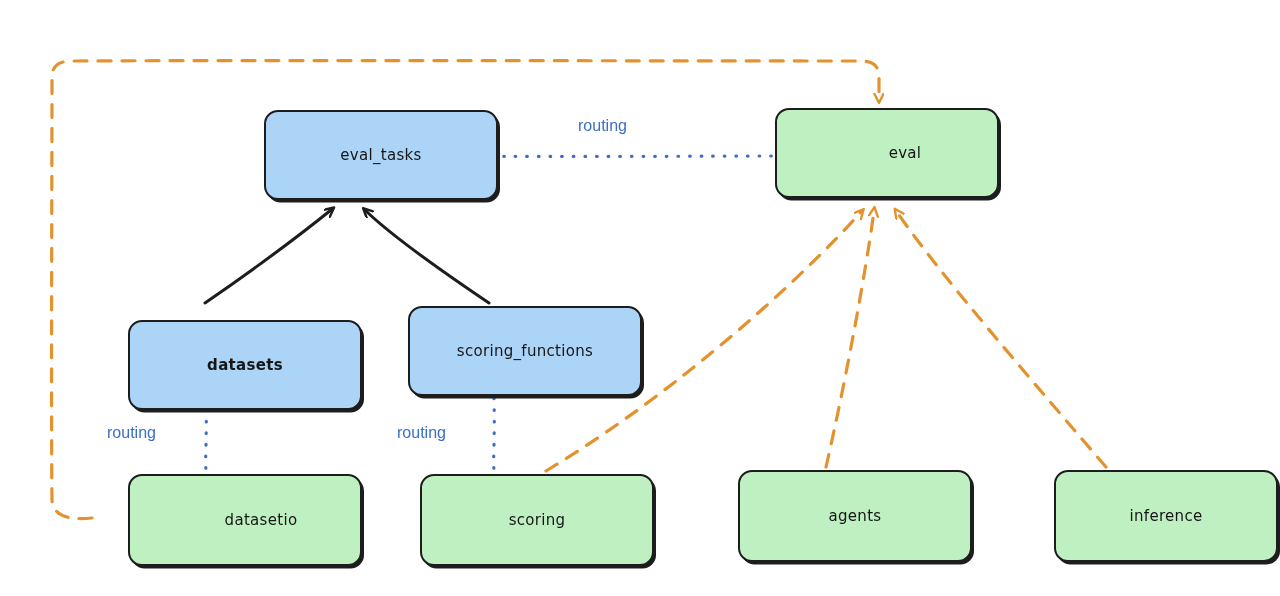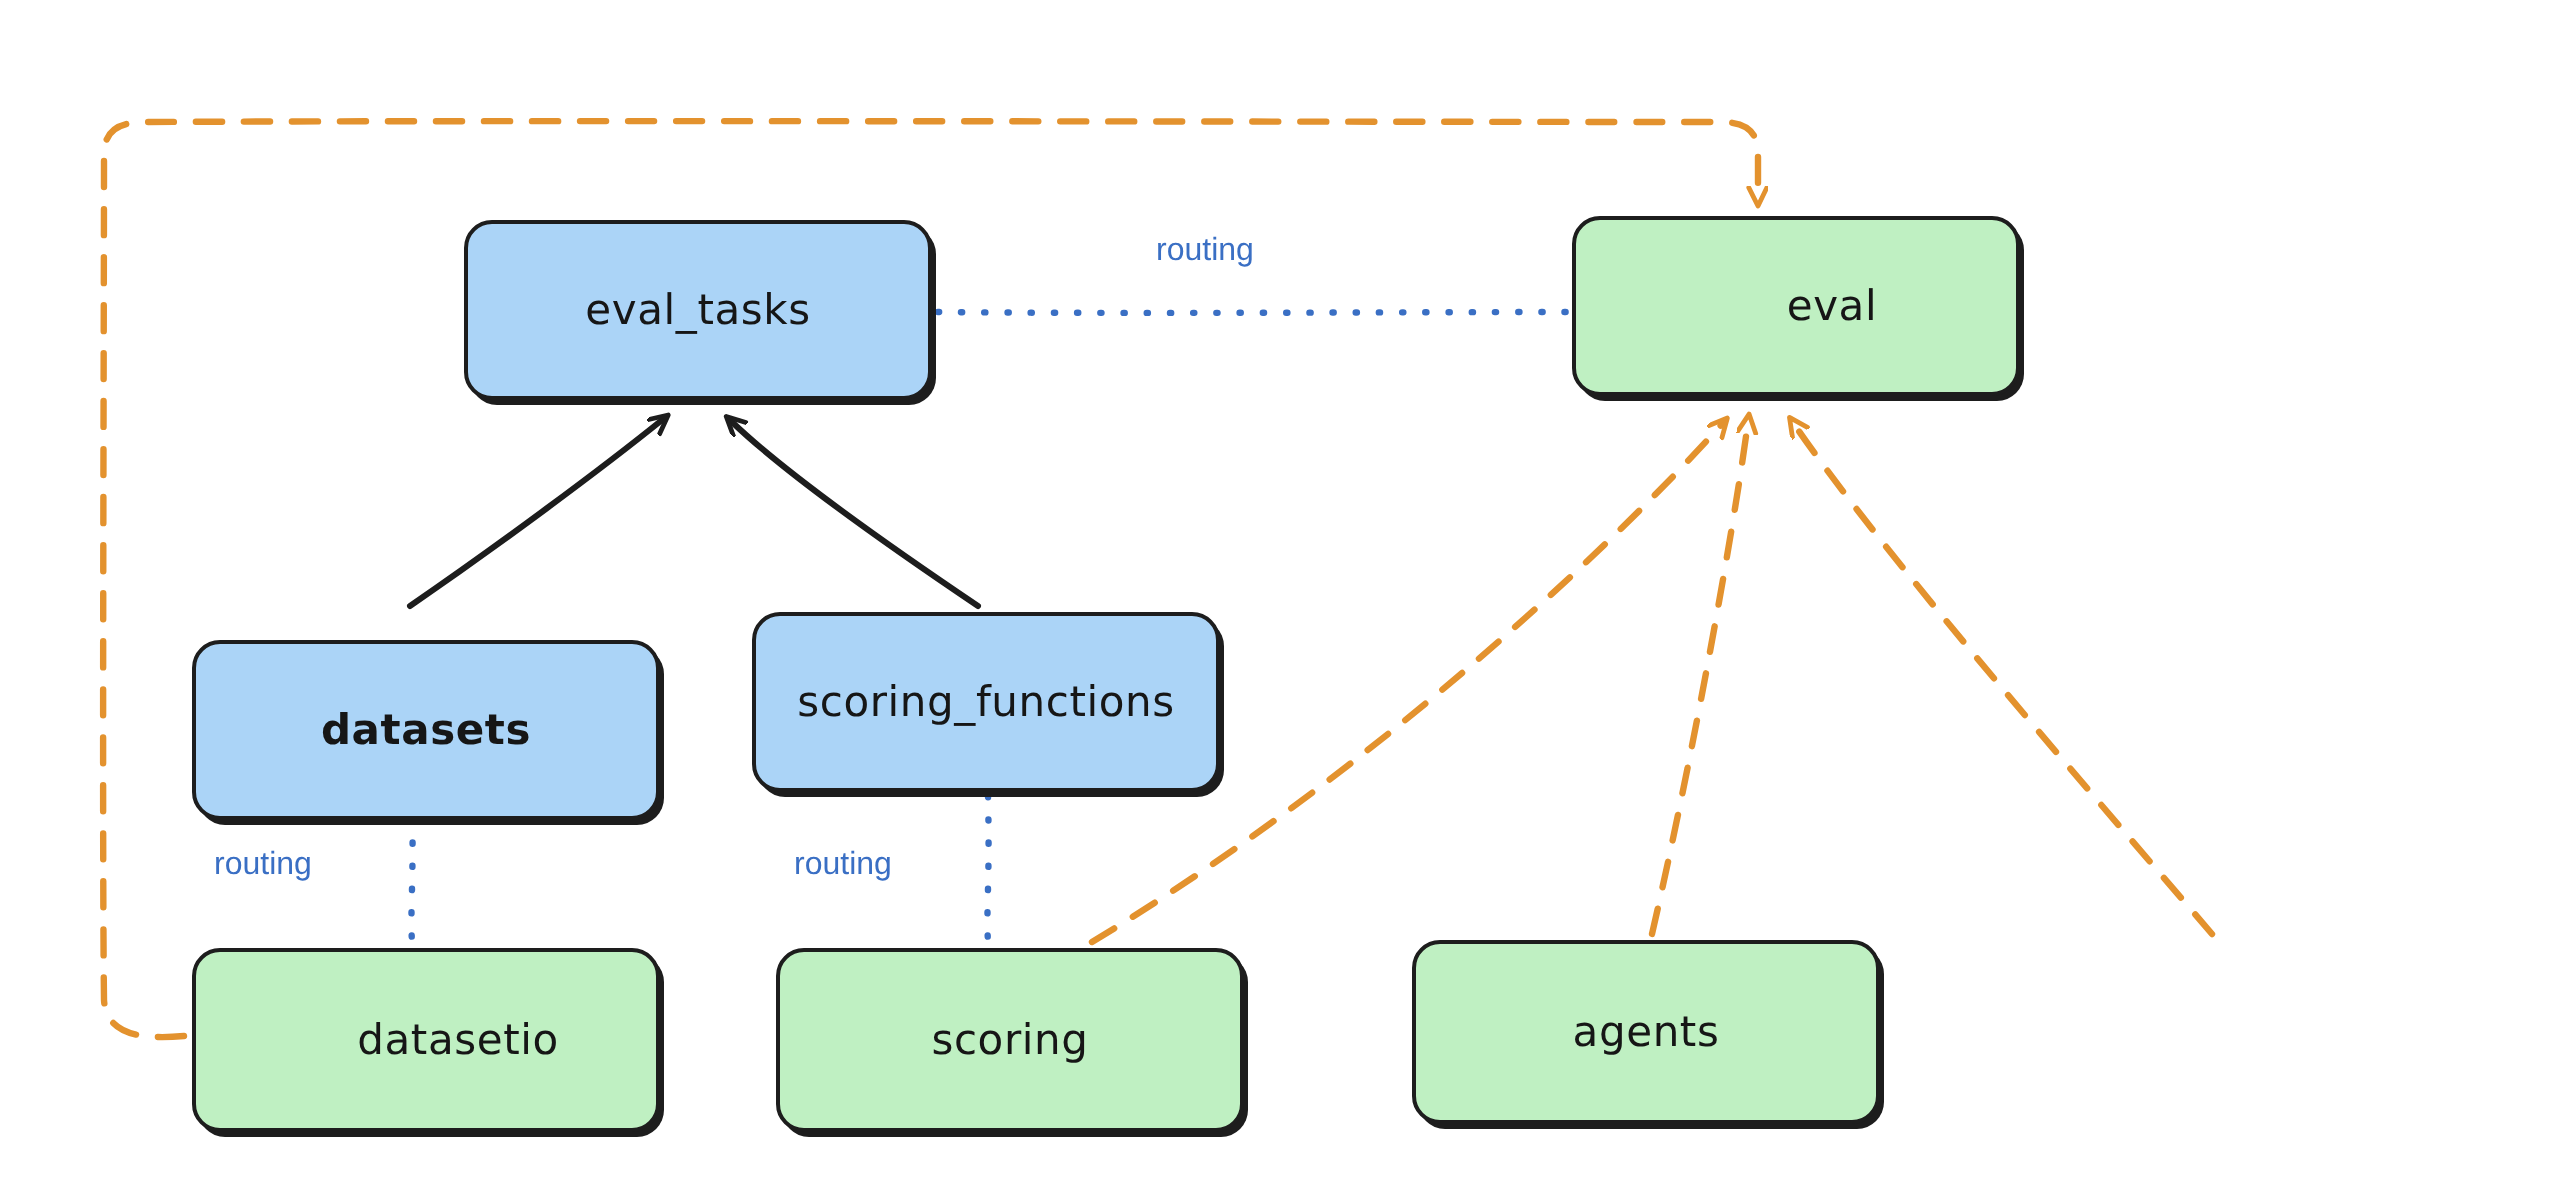--- a/index.html
+++ b/index.html
@@ -29,25 +29,26 @@
   .node {
     position: absolute;
     box-sizing: border-box;
     display: flex;
     align-items: center;
     justify-content: center;
     border: 2.6px solid #1d1d1d;
     border-radius: 14px;
     box-shadow: 2.5px 3px 0 -0.5px #1d1d1d;
     font-family: "DejaVu Sans", sans-serif;
-    font-size: 21px;
+    font-size: 15px;
     letter-spacing: 0.3px;
     color: #161616;
     text-align: center;
     user-select: none;
+    margin-left: 32px;
   }
   .node.blue  { background: #abd4f7; }
   .node.green { background: #bff0c2; }
   .node-label {
     pointer-events: none;
     white-space: nowrap;
   }
   .edge-label {
     position: absolute;
     font-family: Liberation Sans, sans-serif;
@@ -107,21 +108,21 @@
 
     <g>
       <path d="M1106,467 C1040,390 940,275 897,212" fill="none" stroke="#e3922e" stroke-width="3.2" stroke-linecap="round" stroke-dasharray="13 11" marker-end="url(#arrow-orange)"></path>
     </g>
   </svg>
 
   <div class="node blue" style="left:232px; top:110px; width:234px; height:90px;">
     <span class="node-label">eval_tasks</span>
   </div>
 
-  <div class="node green" style="left:786px; top:108px; width:224px; height:90px;padding-left:36px;">
+  <div class="node green" style="left:743px; top:108px; width:224px; height:90px;padding-left:36px;">
     <span class="node-label">eval</span>
   </div>
 
   <div class="node blue" style="left:96px; top:320px; width:234px; height:90px;font-weight:bold;">
     <span class="node-label">datasets</span>
   </div>
 
   <div class="node blue" style="left:376px; top:306px; width:234px; height:90px;">
     <span class="node-label">scoring_functions</span>
   </div>
@@ -131,20 +132,23 @@
   </div>
 
   <div class="node green" style="left:706px; top:470px; width:234px; height:92px;">
     <span class="node-label">agents</span>
   </div>
 
   <div class="node green" style="left:388px; top:474px; width:234px; height:92px;">
     <span class="node-label">scoring</span>
   </div>
 
+  <div class="node green" style="left:1022px; top:470px; width:224px; height:92px;">
+    <span class="node-label">inference</span>
+  </div>
 
   <div class="edge-label" style="left:578px; top:117px;">routing</div>
 
   <div class="edge-label" style="left:107px; top:424px;">routing</div>
 
   <div class="edge-label" style="left:397px; top:424px;">routing</div>
 
 </div>
 
 </body></html>

